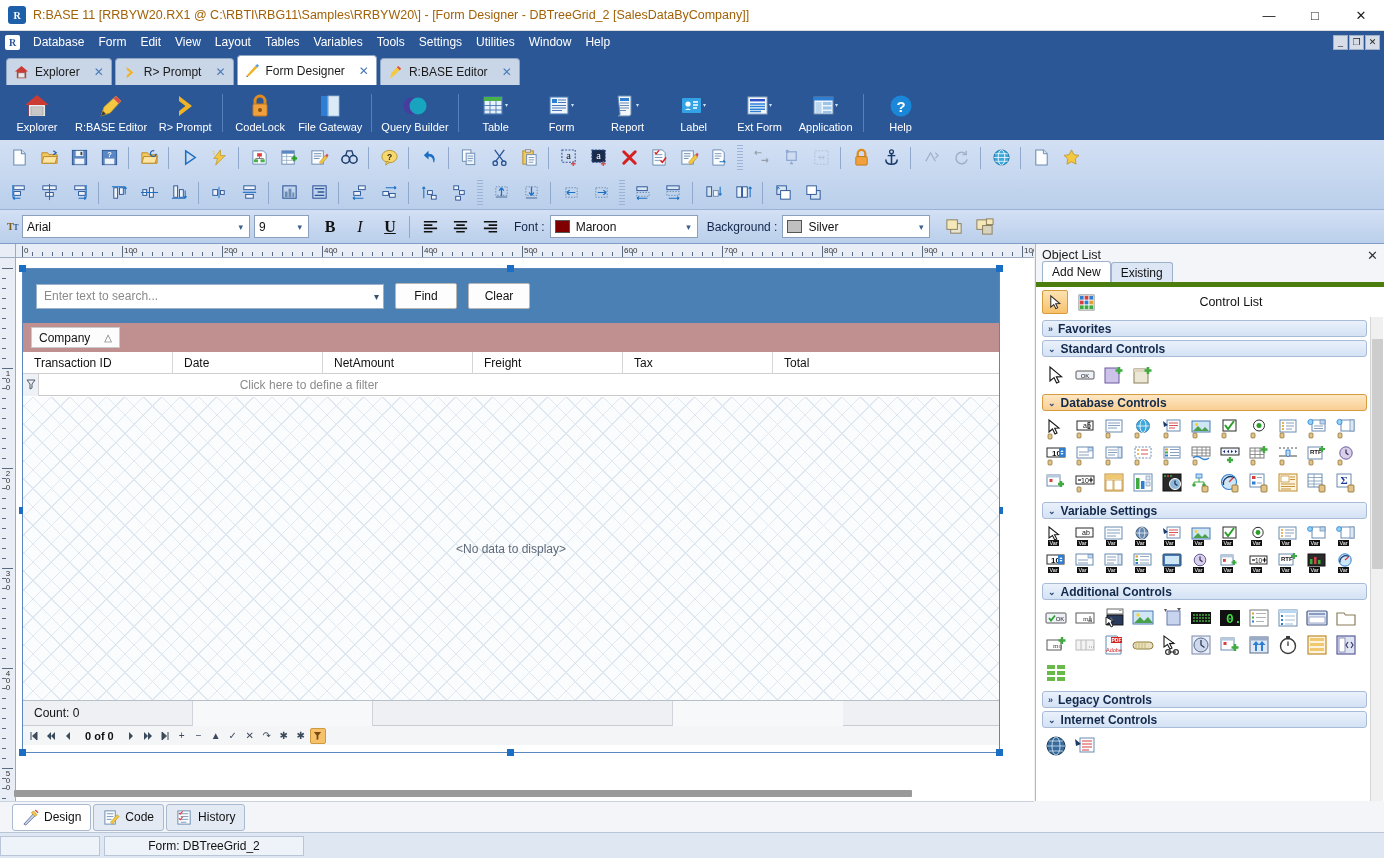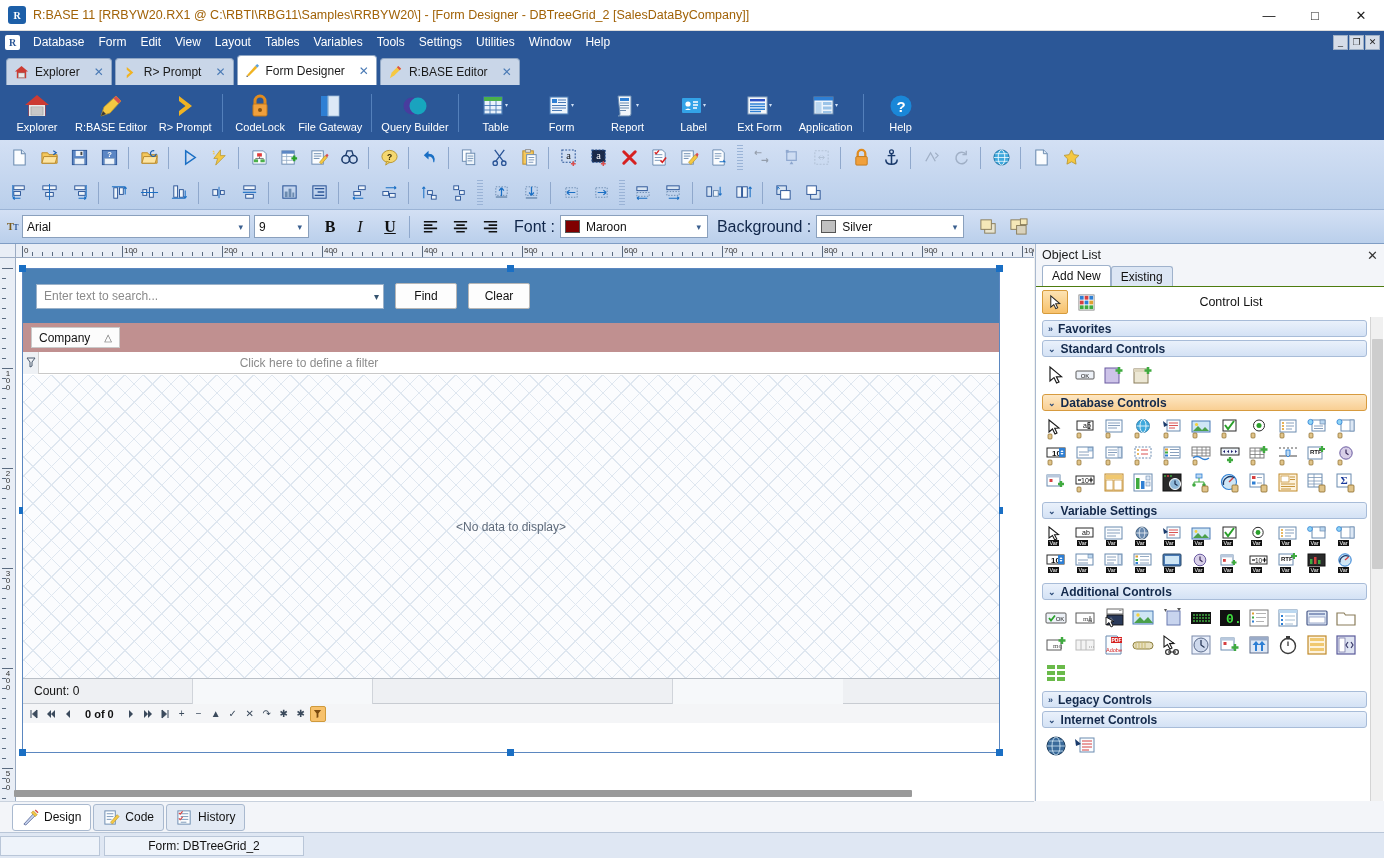--- a/index.html
+++ b/index.html
@@ -103,21 +103,21 @@
     background-image: linear-gradient(#d3e0f4, #bacfeb);
     display:flex; align-items:center; padding-left:4px;
     border-bottom:1px solid #7f9dc4;
   }
   .combo {
     height:23px; background:#fff; border:1px solid #8aa0bd;
     display:flex;align-items:center;padding:0 2px 0 4px;font-size:12px;color:#111;
   }
   .combo .arrow { margin-left:auto; font-size:9px;color:#3a5f8f; padding:0 4px; }
   .swatch { width:15px;height:13px;border:1px solid #555; margin-right:6px; }
-  .fb-label { font-size:16px;color:#10264a;margin:0 5px 0 9px; }
+  .fb-label { font-size:12px;color:#10264a;margin:0 5px 0 9px; }
   .fmtbtn { width:30px;height:26px;display:flex;align-items:center;justify-content:center; }
 
   
   .designer {
     position:absolute; left:0; top:244px; width:1034px; height:557px;
     background:#ffffff;
     border-right:1px solid #a9b9cf;
   }
   .ruler-h {
     position:absolute; left:16px; top:0; width:1018px; height:14px;
@@ -211,21 +211,21 @@
   .objpanel {
     position:absolute; left:1035px; top:244px; width:349px; height:557px;
     background:#f3f5f9; border-left:1px solid #a9b9cf;
   }
   .obj-title {
     height:22px;display:flex;align-items:center;padding:0 6px;
     font-size:12.5px;color:#1b1b1b; background:#f3f5f9;
   }
   .obj-title .x { margin-left:auto;font-size:13px;color:#333; }
   .obj-tabs { height:21px; display:flex; align-items:flex-end; padding-left:6px;
-    border-bottom:1px solid #4d7c0f; }
+    border-bottom:5px solid #4d7c0f; }
   .obj-tab {
     height:20px;padding:0 9px;font-size:12px;color:#111;
     background:#dce6f4;border:1px solid #9fb2cc;border-bottom:none;border-radius:3px 3px 0 0;
     display:flex;align-items:center;
   }
   .obj-tab.active { background:#fff; height:21px; }
   .obj-toolrow { height:30px; display:flex; align-items:center; padding-left:6px; gap:5px; background:#fff; }
   .obj-tool { width:26px;height:24px;display:flex;align-items:center;justify-content:center;border:1px solid transparent; }
   .obj-tool.sel { background:linear-gradient(#fde3b3,#f7c16b); border:1px solid #d69b3c; border-radius:2px; }
   .ctrl-list-title { flex:1; text-align:center; font-size:12.5px; color:#111; padding-right:26px; }
@@ -1190,20 +1190,28 @@
           <div class="band-btn">Clear</div>
         </div>
 
         <div class="group-band">
           <div class="group-chip">
             <span>Company</span>
             <span style="color:#666;font-size:10px;">△</span>
           </div>
         </div>
 
+        <div class="hdr-row">
+          <div class="hdr-cell" style="width:150px;">Transaction ID</div>
+          <div class="hdr-cell" style="width:150px;">Date</div>
+          <div class="hdr-cell" style="width:150px;">NetAmount</div>
+          <div class="hdr-cell" style="width:150px;">Freight</div>
+          <div class="hdr-cell" style="width:150px;">Tax</div>
+          <div class="hdr-cell" style="width:150px;border-right:none;">Total</div>
+        </div>
 
         <div class="filter-row">
           <div class="filter-icon-cell">
             <svg width="10" height="11" viewBox="0 0 10 11">
                 <path d="M1 1 h8 l-3 4 v4 l-2 1 v-5 Z" fill="none" stroke="#4a5a6e" stroke-width="1"></path>
               </svg>
           </div>
           <div class="filter-text">Click here to define a filter</div>
         </div>
 

